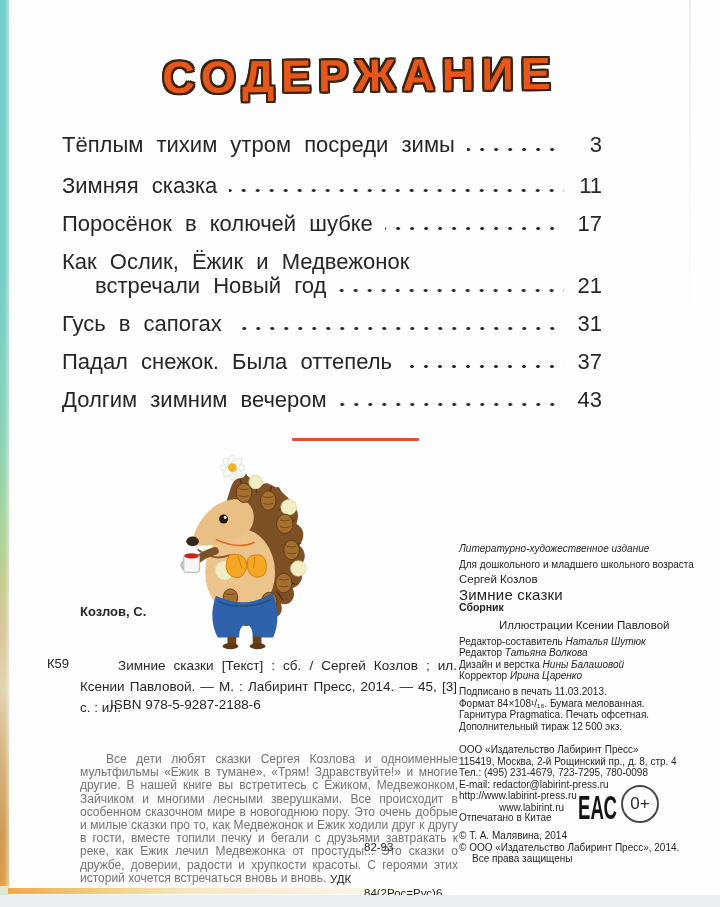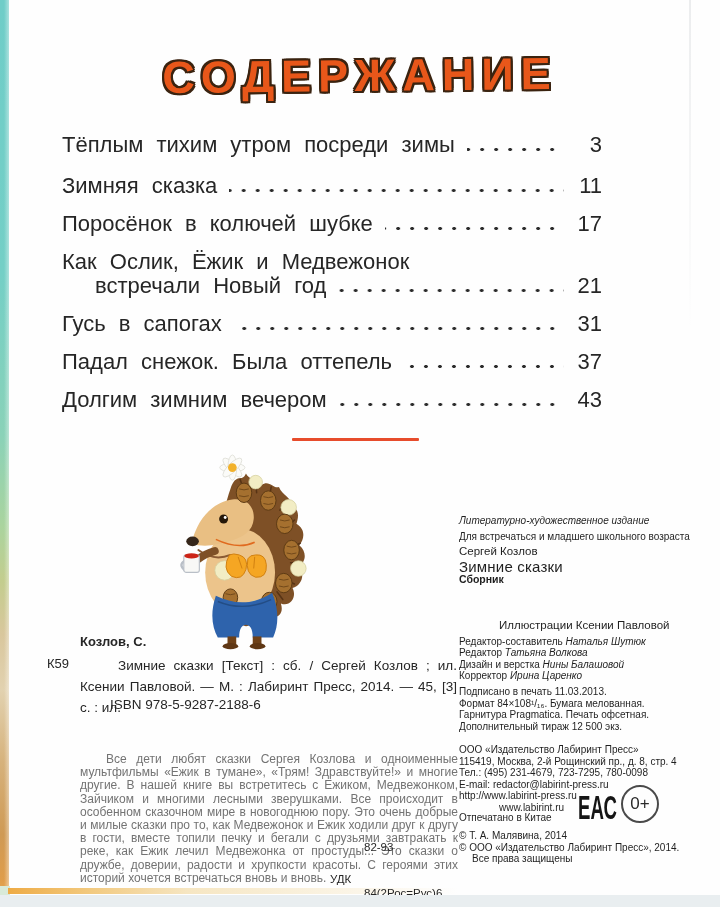--- a/index.html
+++ b/index.html
@@ -66,41 +66,41 @@
 
   .divider{
     position:absolute;left:292px;top:438px;width:127px;height:3px;
     background:#e74c2c;border-radius:1px;
   }
 
   
   .hedgehog{position:absolute;left:178px;top:452px;width:132px;height:200px;}
 
   
-  .cat-author{position:absolute;left:80px;top:634px;font-size:13px;font-weight:700;}
+  .cat-author{position:absolute;left:80px;top:604px;font-size:13px;font-weight:700;}
   .cat-code{position:absolute;left:47px;top:656px;font-size:13px;}
   .cat-entry{
     position:absolute;left:80px;top:655px;width:377px;
     font-size:13.5px;line-height:21px;text-align:justify;text-indent:38px;
   }
   .cat-isbn{position:absolute;left:110px;top:697px;font-size:13.5px;}
   .cat-annotation{
     position:absolute;left:80px;top:719px;width:378px;
     font-size:12px;line-height:13.2px;text-align:justify;text-indent:26px;
     color:#737373;
     margin-top:34px;
   }
   .cat-codes{position:absolute;left:330px;top:840px;font-size:11.5px;line-height:14px;}
   .cat-codes .row{display:flex;}
   .cat-codes .lbl{width:34px;margin-top:32px;}
 
   
   .col{position:absolute;left:459px;width:250px;font-size:10px;line-height:11.5px;color:#1f1f1f;}
   .col .it{font-style:italic;}
-  .c-head{top:515px;}
+  .c-head{top:543px;}
   .c-head .edition{font-style:italic;margin-bottom:4px;}
   .c-head .audience{margin-bottom:4px;}
   .c-head .author{font-size:11.5px;margin-bottom:3px;}
   .c-head .btitle{font-size:15px;margin-bottom:2px;letter-spacing:0.2px;}
   .c-head .subtitle{font-size:10.5px;font-weight:700;}
   .c-credits{top:620px;}
   .c-credits .illus{font-size:11.5px;margin-bottom:4px;padding-left:40px;}
   .c-print{top:686px;}
   .c-publisher{top:744px;}
   .c-publisher .indent{padding-left:40px;}
@@ -282,21 +282,21 @@
       <span>82-93</span>
     </div>
     <div class="row">
       <span class="lbl">ББК</span>
       <span>84(2Рос=Рус)6</span>
     </div>
   </div>
 
   <div class="col c-head">
     <div class="edition">Литературно-художественное издание</div>
-    <div class="audience">Для встречаться и младшего школьного возраста</div>
+    <div class="audience">Для дошкольного и младшего школьного возраста</div>
     <div class="author">Сергей Козлов</div>
     <div class="btitle">Зимние сказки</div>
     <div class="subtitle">Сборник</div>
   </div>
 
   <div class="col c-credits">
     <div class="illus">Иллюстрации Ксении Павловой</div>
     <div><span>Редактор-составитель </span><span class="it">Наталья Шутюк</span></div>
     <div><span>Редактор </span><span class="it">Татьяна Волкова</span></div>
     <div><span>Дизайн и верстка </span><span class="it">Нины Балашовой</span></div>

